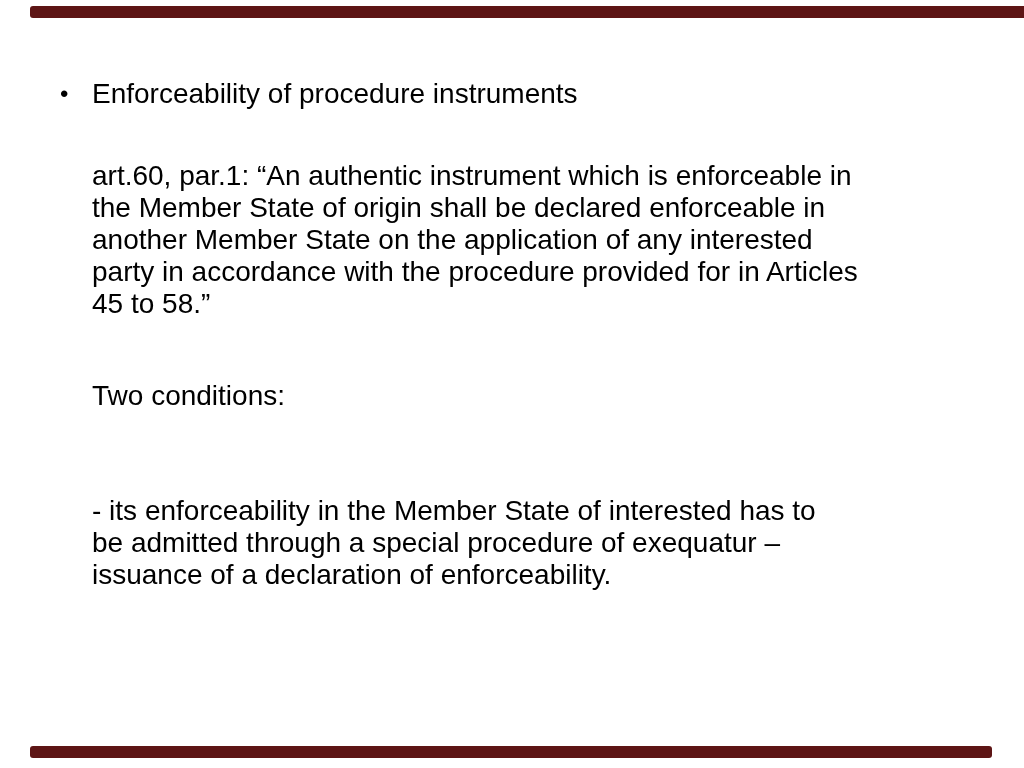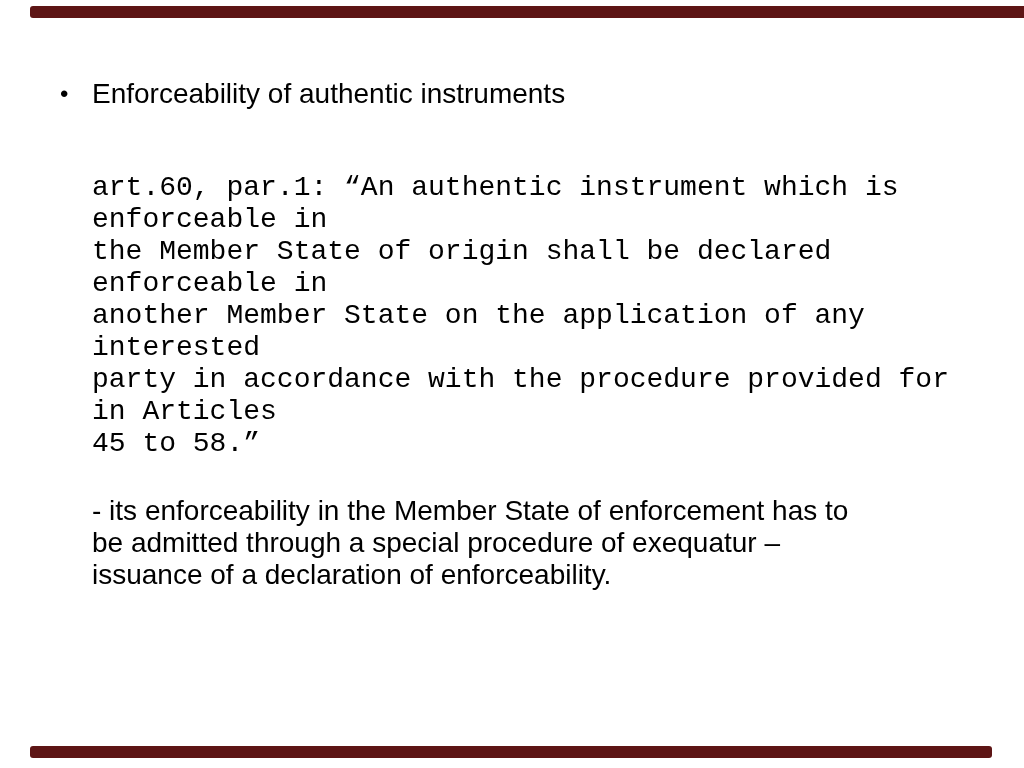--- a/index.html
+++ b/index.html
@@ -39,43 +39,44 @@
     left: 60px; top: 78px;
     display: flex;
     white-space: nowrap;
   }
   .bullet-marker {
     width: 32px;
     display: inline-block;
     font-size: 24px;
     line-height: 32px;
   }
-  .quote-para        { left: 92px; top: 172px; width: 880px; font-family: Liberation Mono, monospace; }
+  .quote-para        { left: 92px; top: 160px; width: 880px; }
   .conditions-head   { left: 92px; top: 380px; width: 880px; }
   .condition-1       { left: 92px; top: 422px; width: 880px; }
   .condition-2       { left: 92px; top: 495px; width: 880px; }
 </style>
 </head>
 <body>
 
 <div class="slide">
 
   <div class="bar top-bar"></div>
   <div class="bar bottom-bar"></div>
 
   <div class="txt bullet-row">
     <span class="bullet-marker">•</span>
-    <span>Enforceability of authentic instruments</span>
+    <span>Enforceability of procedure instruments</span>
   </div>
 
   <div class="txt quote-para">art.60, par.1: “An authentic instrument which is enforceable in
 the Member State of origin shall be declared enforceable in
 another Member State on the application of any interested
 party in accordance with the procedure provided for in Articles
 45 to 58.”</div>
 
+  <div class="txt conditions-head">Two conditions:</div>
 
 
-  <div class="txt condition-2">- its enforceability in the Member State of enforcement has to
+  <div class="txt condition-2">- its enforceability in the Member State of interested has to
 be admitted through a special procedure of exequatur –
 issuance of a declaration of enforceability.</div>
 
 </div>
 
 </body></html>

